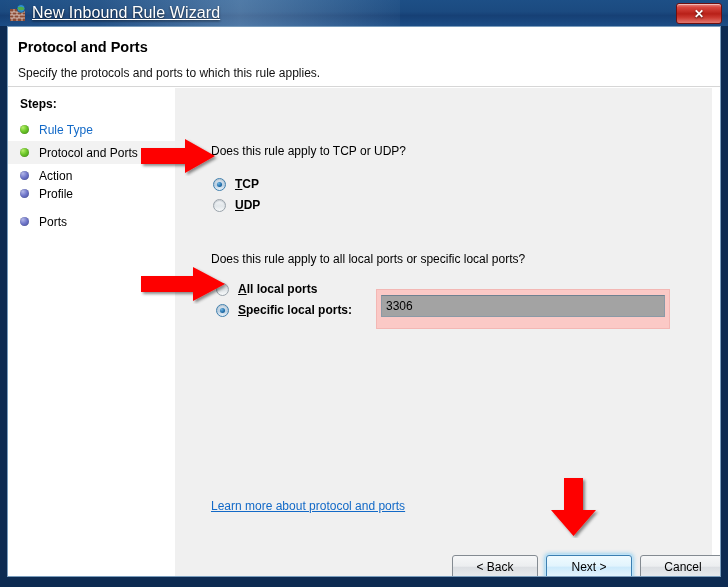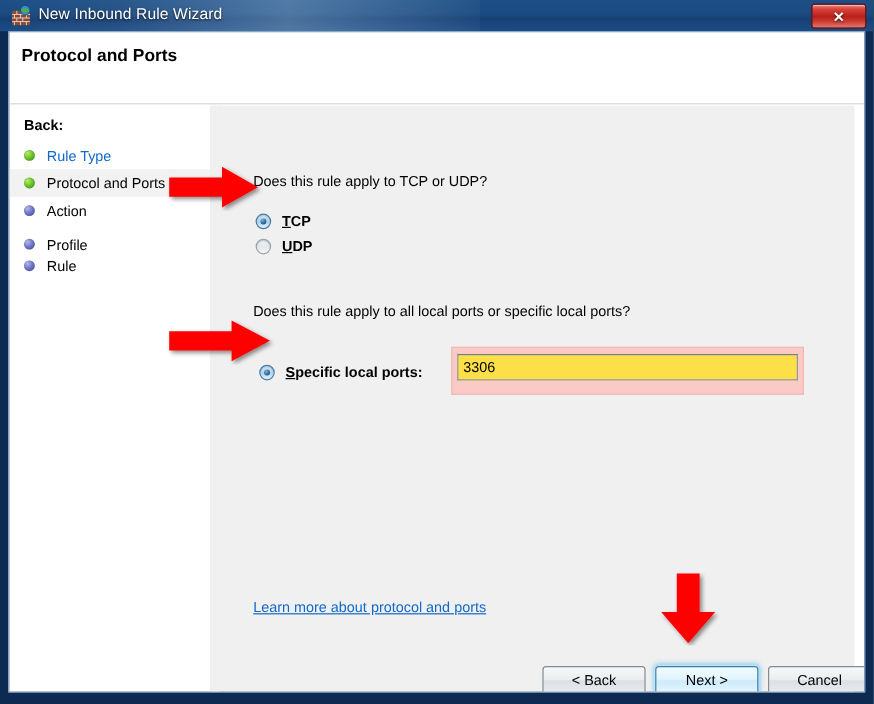--- a/index.html
+++ b/index.html
@@ -41,25 +41,26 @@
     pointer-events: none;
   }
   #titlebar-icon {
     position: absolute;
     left: 9px; top: 4px;
     width: 18px; height: 18px;
   }
   #titlebar-text {
     position: absolute;
     left: 32px; top: 4px;
-    font-size: 13px;
+    font-size: 16px;
     color: #ffffff;
     text-shadow: 0 1px 2px rgba(0,0,0,0.75);
     white-space: nowrap;
     letter-spacing: 0.1px;
+    text-decoration: underline;
   }
   #close-button {
     position: absolute;
     right: 6px; top: 3px;
     width: 44px; height: 19px;
     border-radius: 3px;
     border: 1px solid #6e1010;
     background: linear-gradient(180deg, #e98b86 0%, #d8453d 18%, #b82018 52%, #cc3a31 72%, #e2786f 100%);
     box-shadow: inset 0 1px 0 rgba(255,255,255,0.45);
     display: flex;
@@ -233,21 +234,21 @@
     width: 294px; height: 40px;
     background: #fbc9c6;
     border: 1px solid #f3b7b4;
     box-sizing: border-box;
   }
   #port-input {
     position: absolute;
     left: 206px; top: 207px;
     width: 284px; height: 22px;
     box-sizing: border-box;
-    background: #fde047;
+    background: #a3a3a3;
     border: 1px solid #8b9aa6;
     border-top-color: #6f8190;
     font-family: "Liberation Sans", sans-serif;
     font-size: 12px;
     color: #000000;
     padding: 0 4px;
     line-height: 20px;
   }
   #port-example {
     position: absolute;
@@ -340,64 +341,69 @@
 
     <div id="close-button">
       <span class="glyph">✕</span>
     </div>
   </div>
 
   <div id="client">
 
     <div id="header">
       <div id="page-title">Protocol and Ports</div>
+      <div id="page-subtitle">Specify the protocols and ports to which this rule applies.</div>
     </div>
 
     <div id="sidebar">
-      <div id="steps-heading">Back:</div>
+      <div id="steps-heading">Steps:</div>
       <div id="steps-list">
           <div class="step-row" style="top: 30px;">
             <span class="step-bullet done" style="top: 7px;"></span>
             <span class="step-label link">Rule Type</span>
           </div>
           <div class="step-row current" style="top: 53px;">
             <span class="step-bullet done" style="top: 7px;"></span>
             <span class="step-label">Protocol and Ports</span>
           </div>
           <div class="step-row" style="top: 76px;">
             <span class="step-bullet pending" style="top: 7px;"></span>
             <span class="step-label">Action</span>
           </div>
-          <div class="step-row" style="top: 104px;">
+          <div class="step-row" style="top: 94px;">
             <span class="step-bullet pending" style="top: 7px;"></span>
             <span class="step-label">Profile</span>
           </div>
           <div class="step-row" style="top: 122px;">
             <span class="step-bullet pending" style="top: 7px;"></span>
-            <span class="step-label">Rule</span>
+            <span class="step-label">Ports</span>
           </div>
         </div>
     </div>
 
     <div id="content">
 
       <div class="question" id="q-proto">Does this rule apply to TCP or UDP?</div>
 
       <div class="radio-row" id="r-tcp">
         <span class="radio checked"></span>
         <span class="radio-label bold"><span class="ul">T</span>CP</span>
       </div>
 
       <div class="radio-row" id="r-udp">
         <span class="radio"></span>
         <span class="radio-label bold"><span class="ul">U</span>DP</span>
       </div>
 
       <div class="question" id="q-ports">Does this rule apply to all local ports or specific local ports?</div>
 
+      <div class="radio-row" id="r-all">
+        <span class="radio"></span>
+        <span class="radio-label bold"><span class="ul">A</span>ll local ports</span>
+      </div>
 
       <div class="radio-row" id="r-spec">
         <span class="radio checked"></span>
         <span class="radio-label bold"><span class="ul">S</span>pecific local ports:</span>
       </div>
 
       <div id="port-highlight"></div>
       <input id="port-input" type="text" value="3306" style="">
 
 

